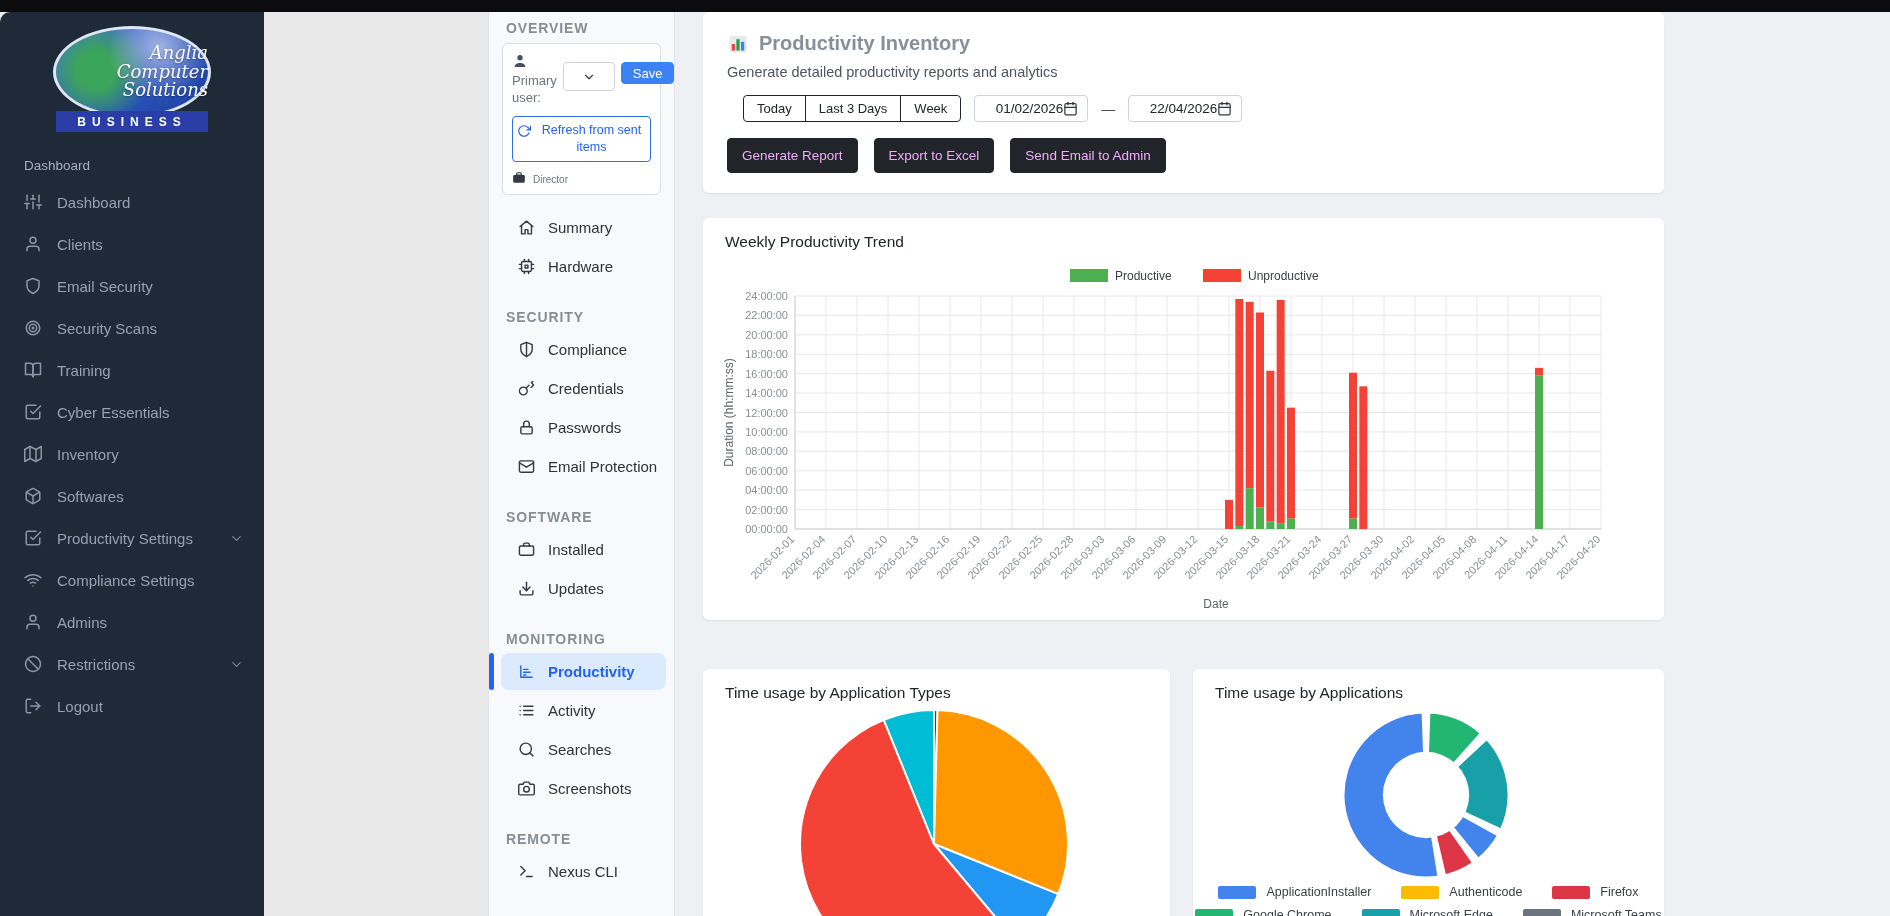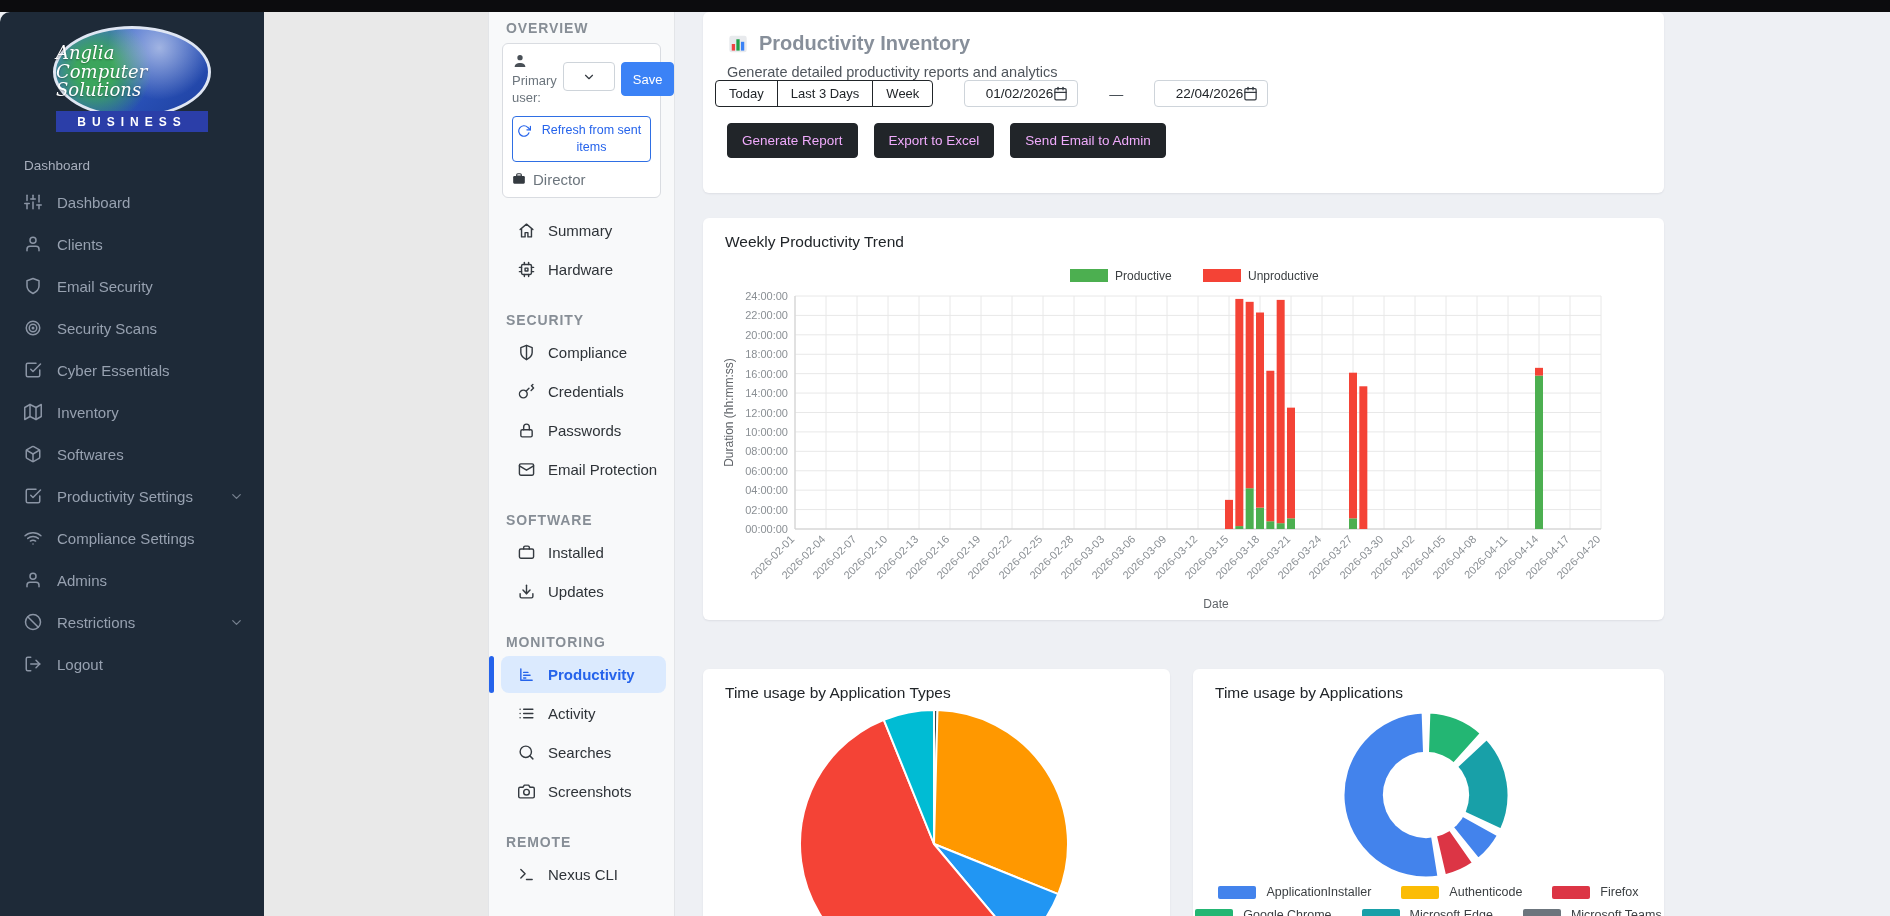--- a/index.html
+++ b/index.html
@@ -16,21 +16,21 @@
   
   .sidebar{position:absolute;left:0;top:12px;width:264px;height:904px;background:#1e2a38;border-radius:10px 0 0 0}
   .logo{display:flex;flex-direction:column;align-items:center;padding-top:14px}
   .logo-ellipse{
     width:152px;height:86px;border-radius:50%;
     border:3px solid #dfe6f3;
     background:
       radial-gradient(circle at 68% 22%, rgba(255,255,255,.55), rgba(255,255,255,0) 42%),
       radial-gradient(circle at 26% 48%, #3ba55c 0%, #3ba55c 16%, rgba(59,165,92,0) 46%),
       linear-gradient(140deg,#4d79d9 0%,#2c55bd 55%,#1d3f9e 100%);
-    display:flex;flex-direction:column;align-items:flex-start;justify-content:center;
+    display:flex;flex-direction:column;align-items:flex-end;justify-content:center;
     color:#fff;font-family:"DejaVu Serif","Liberation Serif",serif;font-style:italic;
     font-size:18px;line-height:1.04;text-shadow:0 1px 2px rgba(0,0,0,.35);
   }
   .logo-banner{
     width:152px;height:21px;margin-top:-7px;background:#2b3ea8;color:#fff;
     font-size:12px;font-weight:bold;letter-spacing:6px;display:flex;align-items:center;justify-content:center;
   }
   .side-section-label{padding:26px 24px 4px;color:#a7aebc;font-size:13.5px}
   .side-nav{list-style:none;margin:4px 0 0;padding:0}
   .side-nav li{display:flex;align-items:center;gap:15px;padding:12px 20px 12px 24px;color:#97a1b0;font-size:15px;cursor:pointer}
@@ -56,42 +56,42 @@
   
   .user-card{margin:7px 13px 14px;background:#fff;border:1px solid #d9dce1;border-radius:6px;padding:9px;box-sizing:border-box}
   .uc-top{display:flex;gap:6px}
   .uc-left{width:48px}
   .uc-left .icon{width:16px;height:16px;color:#495057;margin-bottom:3px}
   .uc-label{font-size:13px;color:#6c757d;line-height:1.3}
   .uc-controls{flex:1;display:flex;align-items:flex-start;gap:6px;padding-top:9px}
   .uc-select{width:50px;height:27px;border:1px solid #ced4da;border-radius:4px;background:#fff;
     display:flex;align-items:center;justify-content:center;cursor:pointer}
   .uc-select .icon{width:14px;height:14px;color:#343a40}
-  .uc-save{height:34px;padding:0 11px;background:#3b82f6;border:1px solid #3b82f6;border-radius:4px;
+  .uc-save{height:22px;padding:0 11px;background:#3b82f6;border:1px solid #3b82f6;border-radius:4px;
     color:#fff;font-size:13px;font-family:inherit;cursor:pointer}
   .uc-refresh{margin-top:9px;width:100%;background:#fff;border:1px solid #2f6fe4;border-radius:4px;
     color:#2563eb;font-size:12.5px;font-family:inherit;padding:5px 4px;line-height:1.35;cursor:pointer;
     display:flex;align-items:flex-start;justify-content:center;gap:6px;text-align:center}
   .uc-refresh .icon{width:14px;height:14px;color:#2563eb;margin-top:2px}
   .uc-refresh .txt{max-width:112px}
-  .uc-role{margin-top:9px;display:flex;align-items:center;gap:7px;font-size:15px;color:#6c757d}
+  .uc-role{margin-top:9px;display:flex;align-items:flex-end;gap:7px;font-size:10px;color:#6c757d}
   .uc-role .icon{width:14px;height:14px;color:#343a40}
 
   
   .card{position:absolute;background:#fff;border-radius:6px;box-shadow:0 1px 2px rgba(20,30,50,.08)}
   .card-header{left:703px;top:12px;width:961px;height:181px}
   .card-trend{left:703px;top:218px;width:961px;height:402px}
   .card-pie{left:703px;top:669px;width:467px;height:311px}
   .card-donut{left:1193px;top:669px;width:471px;height:311px}
 
   .ph-title-row{display:flex;align-items:center;gap:10px;padding:20px 0 0 24px}
   .ph-title-row .icon{width:22px;height:22px}
   .ph-title-row h1{margin:0;font-size:20px;font-weight:bold;color:#878f9a}
   .ph-sub{margin:9px 0 0;padding-left:24px;font-size:14.5px;color:#4f555c}
-  .filter-row{display:flex;align-items:center;gap:31px;padding-left:12px}
+  .filter-row{display:flex;align-items:center;gap:13px;margin-top:15px;padding-left:40px}
   .btn-group{display:flex}
   .range-btn{background:#fff;border:1px solid #212529;color:#212529;font-size:13px;font-family:inherit;
     padding:5px 13px;margin-left:-1px;cursor:pointer}
   .range-btn:first-child{border-radius:4px 0 0 4px;margin-left:0}
   .range-btn:last-child{border-radius:0 4px 4px 0}
   .date-field{width:114px;height:27px;border:1px solid #ced4da;border-radius:4px;background:#fff;
     display:flex;align-items:center;justify-content:flex-end;padding:0 9px;box-sizing:border-box;
     font-size:13.5px;color:#212529;cursor:pointer}
   .date-field .icon{width:15px;height:15px;color:#343a40}
   .date-sep{color:#495057;font-size:14px}
@@ -158,20 +158,29 @@
       </li>
       <li>
         <span class="icon">
           <svg viewBox="0 0 24 24" fill="none" stroke="currentColor" stroke-width="2" stroke-linecap="round" stroke-linejoin="round">
             <circle cx="12" cy="12" r="9"></circle>
             <circle cx="12" cy="12" r="5"></circle>
             <circle cx="12" cy="12" r="1"></circle>
           </svg>
         </span>
         <span>Security Scans</span>
+      </li>
+      <li>
+        <span class="icon">
+          <svg viewBox="0 0 24 24" fill="none" stroke="currentColor" stroke-width="2" stroke-linecap="round" stroke-linejoin="round">
+            <path d="M2 3h6a4 4 0 0 1 4 4v14a3 3 0 0 0-3-3H2z"></path>
+            <path d="M22 3h-6a4 4 0 0 0-4 4v14a3 3 0 0 1 3-3h7z"></path>
+          </svg>
+        </span>
+        <span>Training</span>
       </li>
       <li>
         <span class="icon">
           <svg viewBox="0 0 24 24" fill="none" stroke="currentColor" stroke-width="2" stroke-linecap="round" stroke-linejoin="round">
             <polyline points="9 11 12 14 22 4"></polyline>
             <path d="M21 12v7a2 2 0 0 1-2 2H5a2 2 0 0 1-2-2V5a2 2 0 0 1 2-2h11"></path>
           </svg>
         </span>
         <span>Cyber Essentials</span>
       </li>

